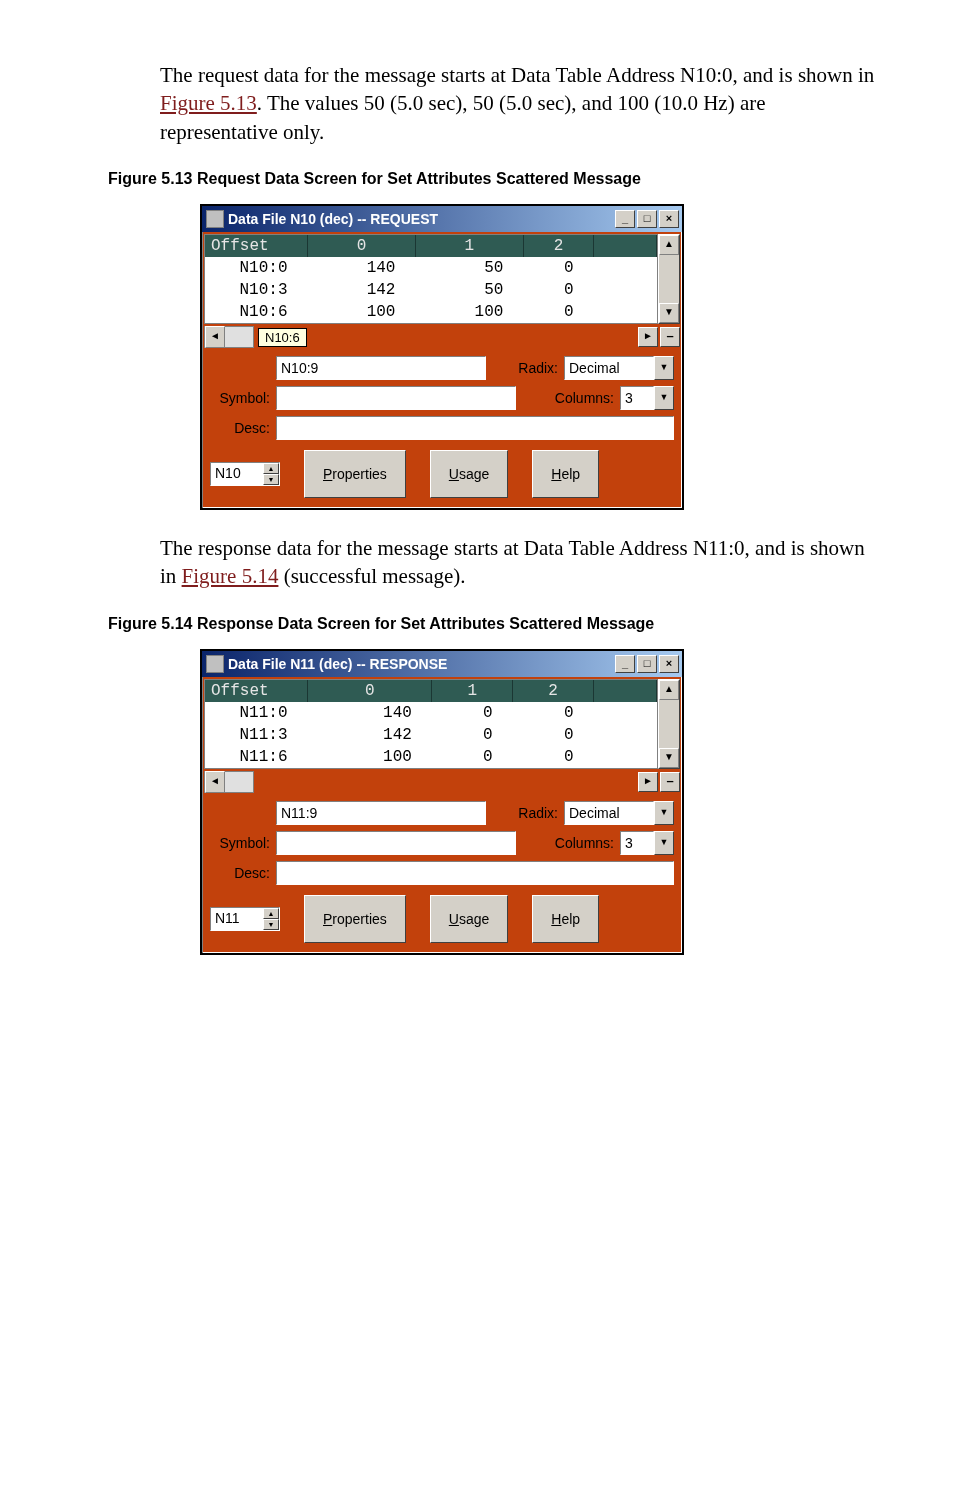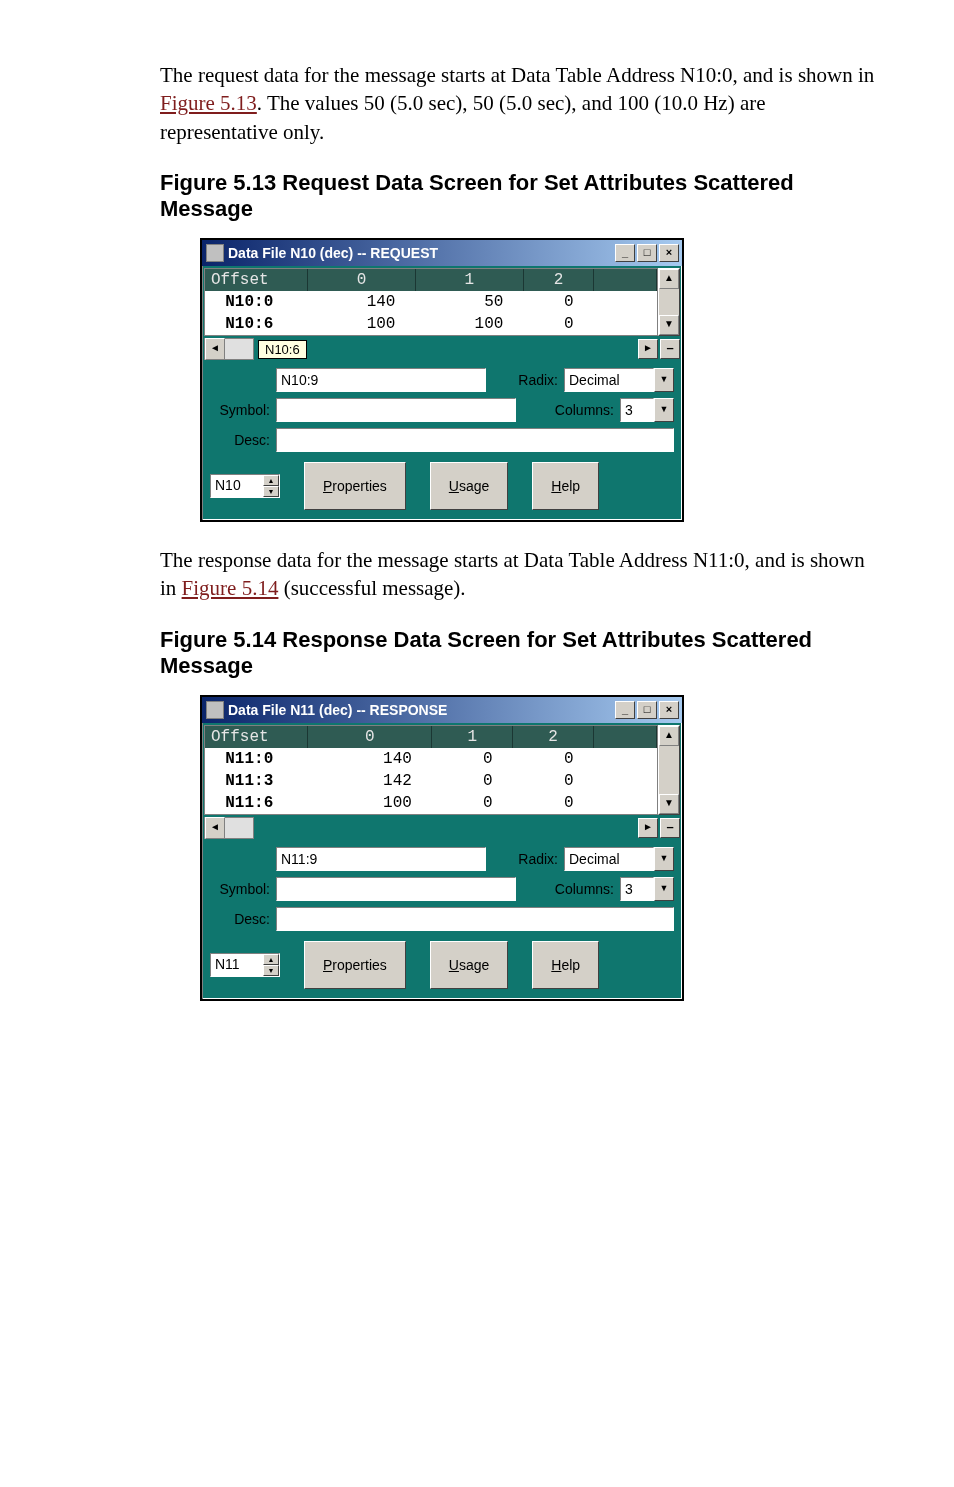--- a/index.html
+++ b/index.html
@@ -35,30 +35,30 @@
     margin-left: 90px;
     margin-bottom: 24px;
   }
   .body-text a {
     color: #7f1d1d;
     text-decoration: underline;
   }
   .fig-caption {
     font-family: Arial, Helvetica, sans-serif;
     font-weight: bold;
-    font-size: 22px;
-    margin-left: 90px;
+    font-size: 16px;
+    margin-left: 38px;
     margin-bottom: 16px;
   }
   
   .win-dialog {
     width: 480px;
     margin: 0 0 24px 130px;
     border: 2px solid #000;
-    background: #0f766e;
+    background: #c2410c;
     font-family: Tahoma, Arial, sans-serif;
     font-size: 14px;
     box-shadow: 1px 1px 0 #808080 inset, -1px -1px 0 #fff inset;
   }
   .titlebar {
     display: flex;
     align-items: center;
     background: linear-gradient(to right, #0a246a, #a6caf0);
     color: #fff;
     height: 26px;
@@ -121,23 +121,22 @@
   .grid th.off {
     text-align: left;
     padding-left: 6px;
   }
   .grid td {
     background: #fff;
     padding: 2px 20px 2px 6px;
     text-align: right;
   }
   .grid td.off {
-    text-align: center;
+    text-align: right;
     font-family: "Courier New", monospace;
-    font-weight: bold;
   }
   .vscroll {
     width: 20px;
     background: #d4d0c8;
     margin: 2px 2px 2px 0;
     display: flex;
     flex-direction: column;
     justify-content: space-between;
     border-top: 1px solid #fff;
     border-left: 1px solid #fff;
@@ -326,20 +325,27 @@
               <tr>
             <th class="off" style="width:90px">Offset</th>
             <th>0</th>
             <th>1</th>
             <th>2</th>
             <th style="width:50px"></th>
           </tr>
           <tr>
             <td class="off">N10:0</td>
             <td>140</td>
+            <td>50</td>
+            <td>0</td>
+            <td></td>
+          </tr>
+          <tr>
+            <td class="off">N10:3</td>
+            <td>142</td>
             <td>50</td>
             <td>0</td>
             <td></td>
           </tr>
           <tr>
             <td class="off">N10:6</td>
             <td>100</td>
             <td>100</td>
             <td>0</td>
             <td></td>

